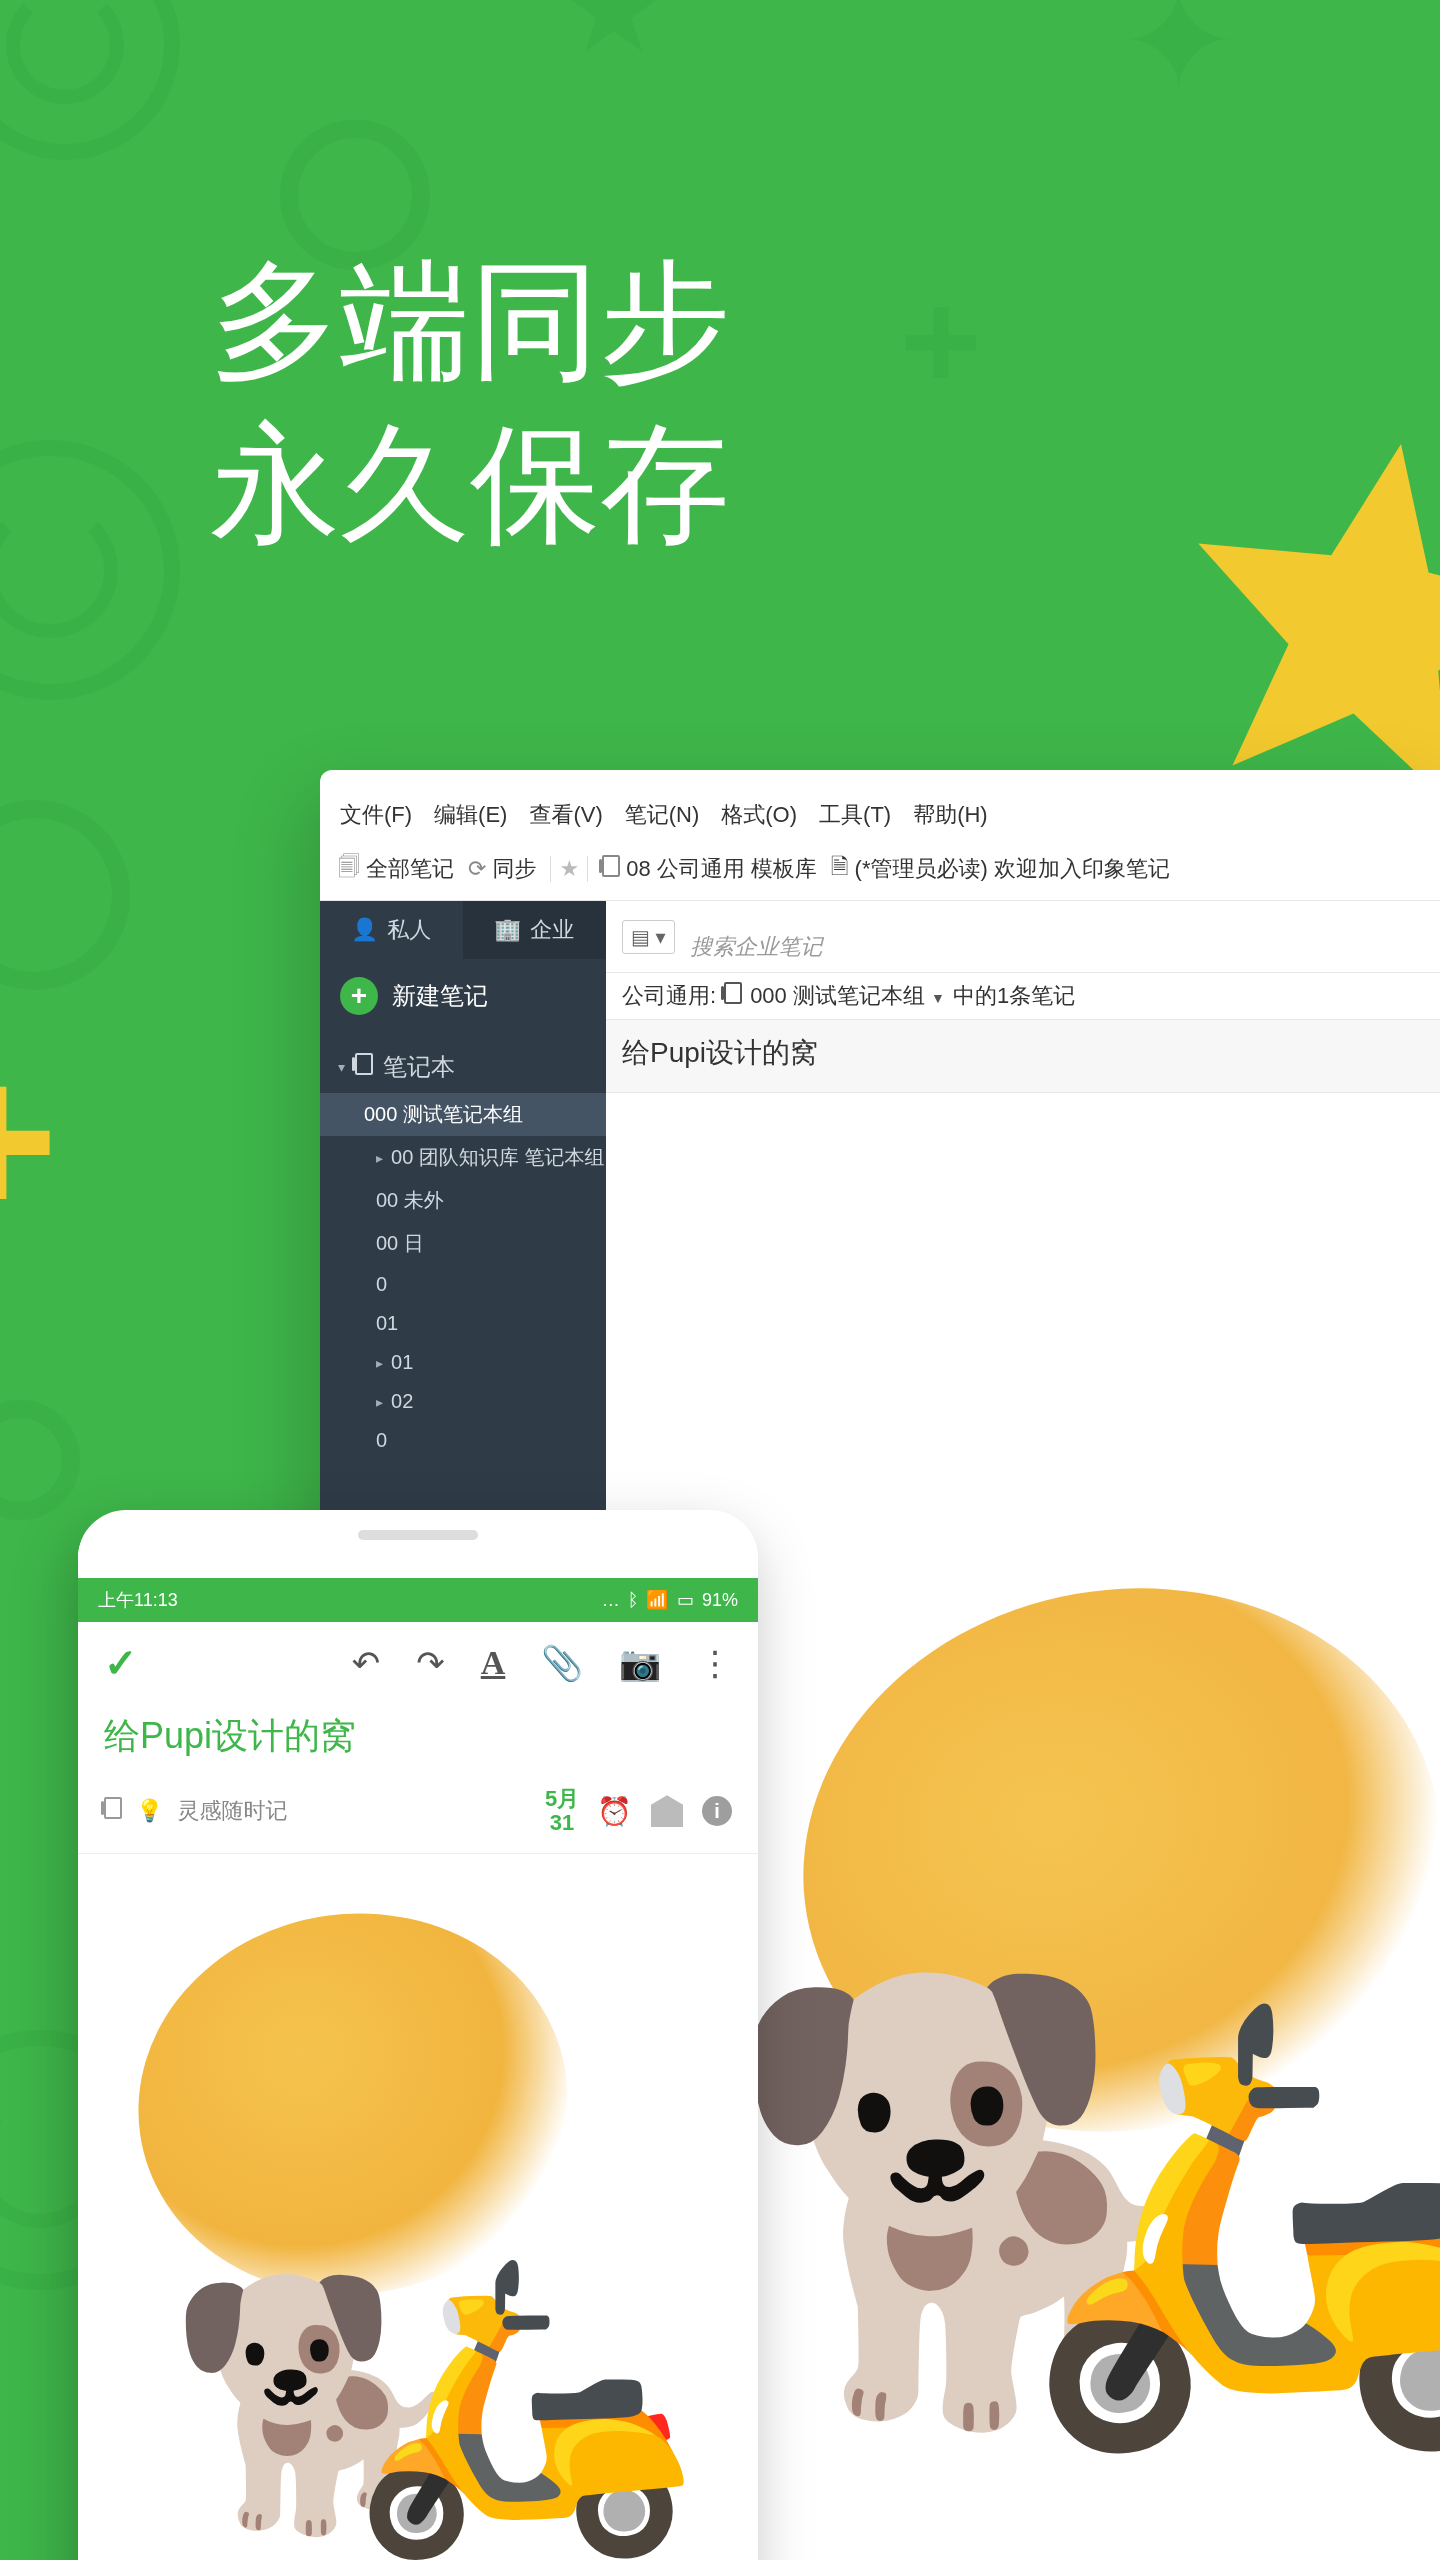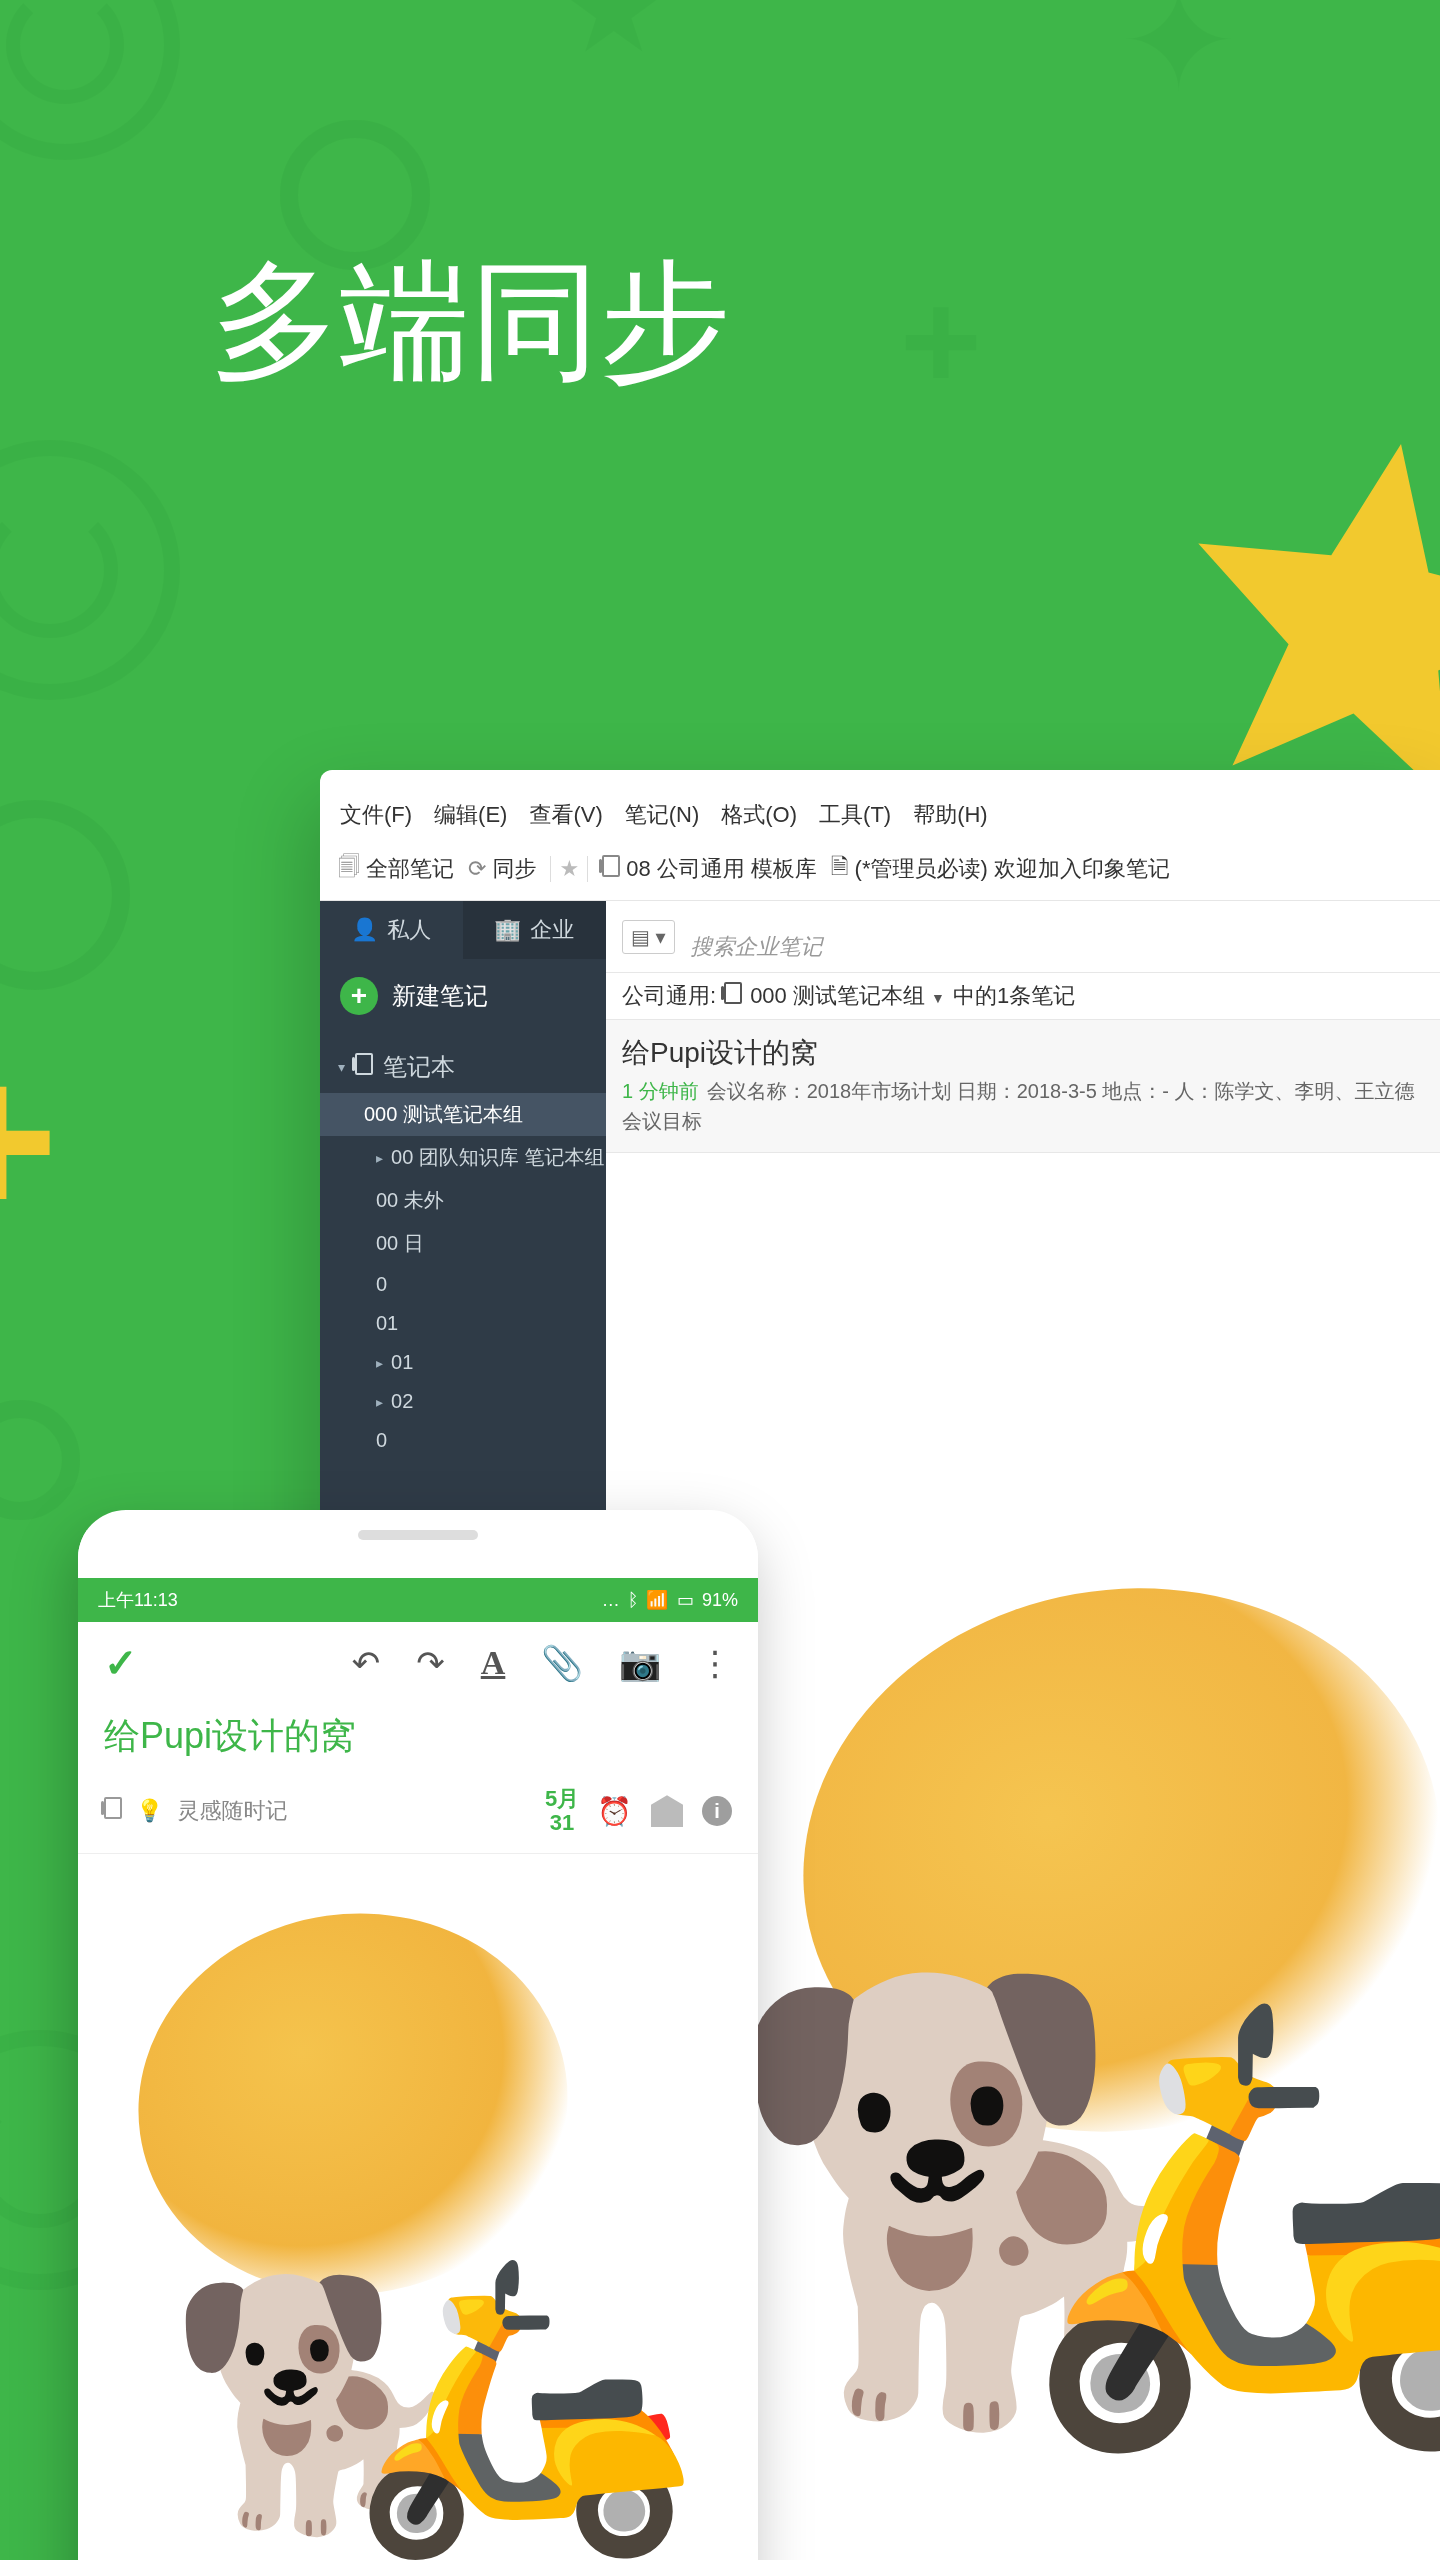--- a/index.html
+++ b/index.html
@@ -225,20 +225,21 @@
 <div class="bg-shape bg-circle" style="top:120px;left:280px;width:150px;height:150px"></div>
 <div class="bg-shape bg-star-small" style="top:-60px;left:560px">★</div>
 <div class="bg-shape bg-plus-small" style="top:260px;left:900px">+</div>
 <div class="bg-shape bg-clover" style="top:-40px;left:1120px">✦</div>
 <div class="bg-shape bg-circle" style="top:800px;left:-60px;width:190px;height:190px"></div>
 <div class="bg-shape bg-circle" style="top:1400px;left:-40px;width:120px;height:120px"></div>
 <div class="bg-shape bg-spiral" style="top:2030px;left:-90px;width:260px;height:260px"></div>
 
 <div class="hero">
   <div>多端同步</div>
+  <div>永久保存</div>
 </div>
 
 <div class="deco-star">
   <svg viewBox="0 0 100 100">
       <polygon fill="currentColor" points="50,3 63,35 98,38 70,60 79,94 50,75 21,94 30,60 2,38 37,35"></polygon>
     </svg>
 </div>
 <div class="deco-plus">+</div>
 
 <div class="desktop">
@@ -324,23 +325,20 @@
         <span><span class="nb-ico" style="color:#555"></span></span>
         <span class="chip">
           <span>000 测试笔记本组</span>
           <span class="arrow-down">▼</span>
         </span>
         <span>中的1条笔记</span>
       </div>
       <div class="note-list">
         <div class="note-card">
           <div class="title">给Pupi设计的窝</div>
-          <div class="meta">
-            <span class="time">1 分钟前</span><span>会议名称：2018年市场计划 日期：2018-3-5 地点：- 人：陈学文、李明、王立德 会议目标</span>
-          </div>
         </div>
       </div>
     </div>
   </div>
 
   <div class="desk-illus">
     <div class="smear"></div>
     <div class="dog-big">🐕</div>
     <div class="vehicle-big">🛵</div>
   </div>

